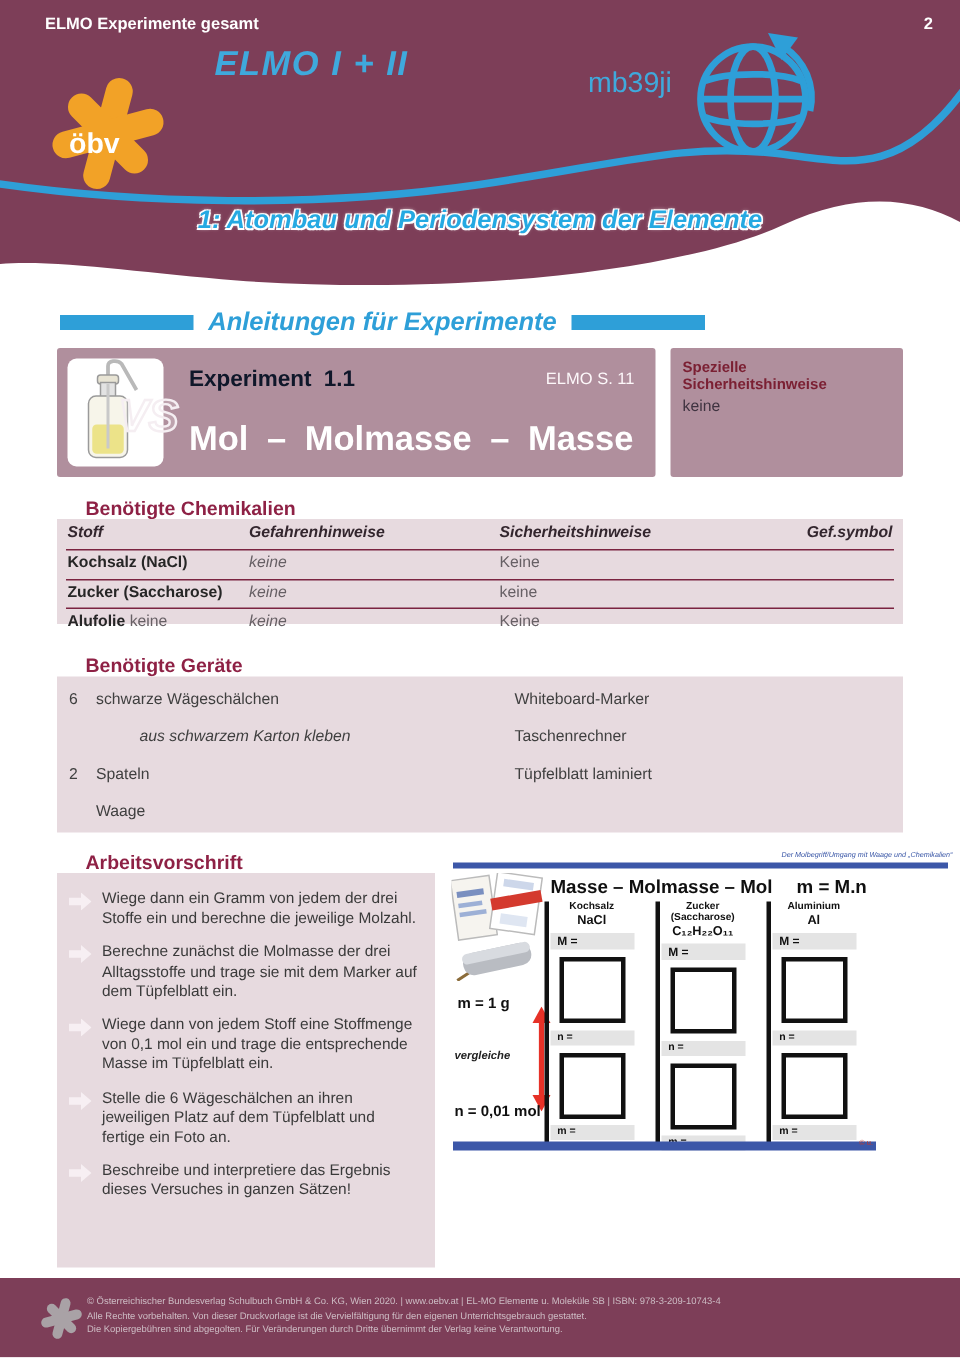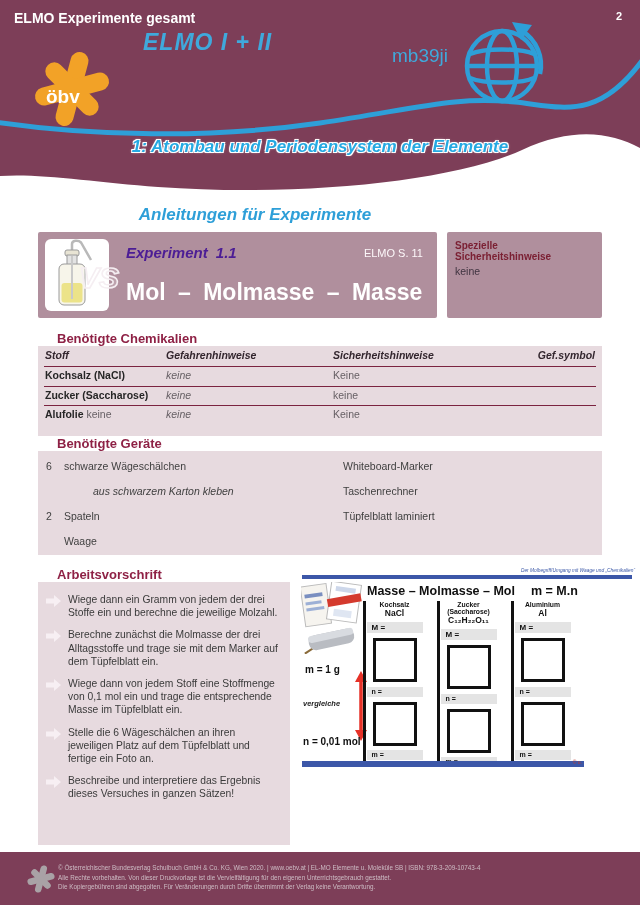--- a/index.html
+++ b/index.html
@@ -2,55 +2,55 @@
 <html><head>
 <meta charset="utf-8">
 <style>
   html,body{margin:0;padding:0;background:#fff;}
   .page{position:relative;width:640px;height:905px;background:#fff;overflow:hidden;
         font-family:"Liberation Sans",sans-serif;}
 
   
   .header{position:absolute;left:0;top:0;width:640px;height:200px;}
   .header svg.bg{position:absolute;left:0;top:0;}
-  .doc-title{position:absolute;left:14px;top:10px;font-size:14px;font-weight:700;color:#fff;}
+  .doc-title{position:absolute;left:30px;top:10px;font-size:11px;font-weight:700;color:#fff;}
   .page-num{position:absolute;right:18px;top:10px;font-size:11px;font-weight:700;color:#fff;}
   .series-title{position:absolute;left:143px;top:29px;font-size:23px;font-weight:800;font-style:italic;
                 color:#3fa9dc;letter-spacing:1px;}
   .code{position:absolute;left:392px;top:45px;font-size:19px;color:#3fa9dc;}
   .globe{position:absolute;left:452px;top:12px;}
   .obv-logo{position:absolute;left:32px;top:48px;width:80px;height:82px;}
   .obv-logo .obv-text{position:absolute;left:14px;top:38px;font-size:19px;font-weight:800;color:#fff;}
   .banner{position:absolute;left:0;top:137px;width:640px;text-align:center;
           font-size:17px;font-weight:800;font-style:italic;color:#25a9e2;
           text-shadow:1px 1px 0 #fff,-1px -1px 0 #fff,1px -1px 0 #fff,-1px 1px 0 #fff,0 0 3px #fff;}
 
   
-  .section-heading{position:absolute;left:40px;top:205px;width:430px;display:flex;align-items:center;flex-direction:column;}
+  .section-heading{position:absolute;left:40px;top:205px;width:430px;display:flex;align-items:center;}
   .section-heading .bar{height:10px;background:#2e9fd8;flex:1;}
   .section-heading .txt{margin:0 10px;font-size:17px;font-weight:800;font-style:italic;color:#2e9fd8;white-space:nowrap;}
 
   
   .exp-box{position:absolute;left:38px;top:232px;width:399px;height:86px;background:#b08f9d;border-radius:2px;}
   .exp-icon{position:absolute;left:7px;top:7px;width:64px;height:72px;background:#fff;border-radius:6px;}
   .exp-vs{position:absolute;left:34px;top:22px;font-size:30px;font-weight:900;font-style:italic;
           color:rgba(255,255,255,0.18);-webkit-text-stroke:1.6px #f5eef2;}
-  .exp-label{position:absolute;left:88px;top:12px;font-size:15px;font-weight:800;font-style:italic;
-             color:#4c1d95;word-spacing:4px;}
+  .exp-label{position:absolute;left:88px;top:12px;font-size:15px;font-weight:800;
+             color:#0f172a;word-spacing:4px;}
   .exp-ref{position:absolute;right:14px;top:15px;font-size:11px;color:#fdf8fa;}
   .exp-title{position:absolute;left:88px;top:47px;font-size:23px;font-weight:800;color:#fff;word-spacing:6px;}
   .safety-box{position:absolute;left:447px;top:232px;width:155px;height:86px;background:#b08f9d;border-radius:2px;}
   .safety-head{margin:8px 8px 3px;font-size:10px;font-weight:800;color:#7b2033;}
   .safety-val{margin:0 8px;font-size:10.5px;color:#3f3340;}
 
   
   .h-red{position:absolute;font-size:13px;font-weight:800;color:#8e2145;}
 
   
-  .chem-box{position:absolute;left:38px;top:346px;width:564px;height:90px;background:#e7dadf;text-align:right;}
+  .chem-box{position:absolute;left:38px;top:346px;width:564px;height:70px;background:#e7dadf;text-align:right;}
   .chem-row{position:absolute;left:0;width:100%;height:19px;font-size:10.5px;}
   .chem-row .c1{position:absolute;left:7px;}
   .chem-row .c2{position:absolute;left:128px;font-style:italic;}
   .chem-row .c3{position:absolute;left:295px;}
   .chem-row .c4{position:absolute;right:7px;}
   .chem-head{font-style:italic;font-weight:800;color:#33262e;}
   .chem-row .stoff{font-weight:700;color:#262626;}
   .chem-row .plain{color:#676065;}
   .chem-line{position:absolute;left:6px;right:6px;height:1px;background:#7b2340;}
 

